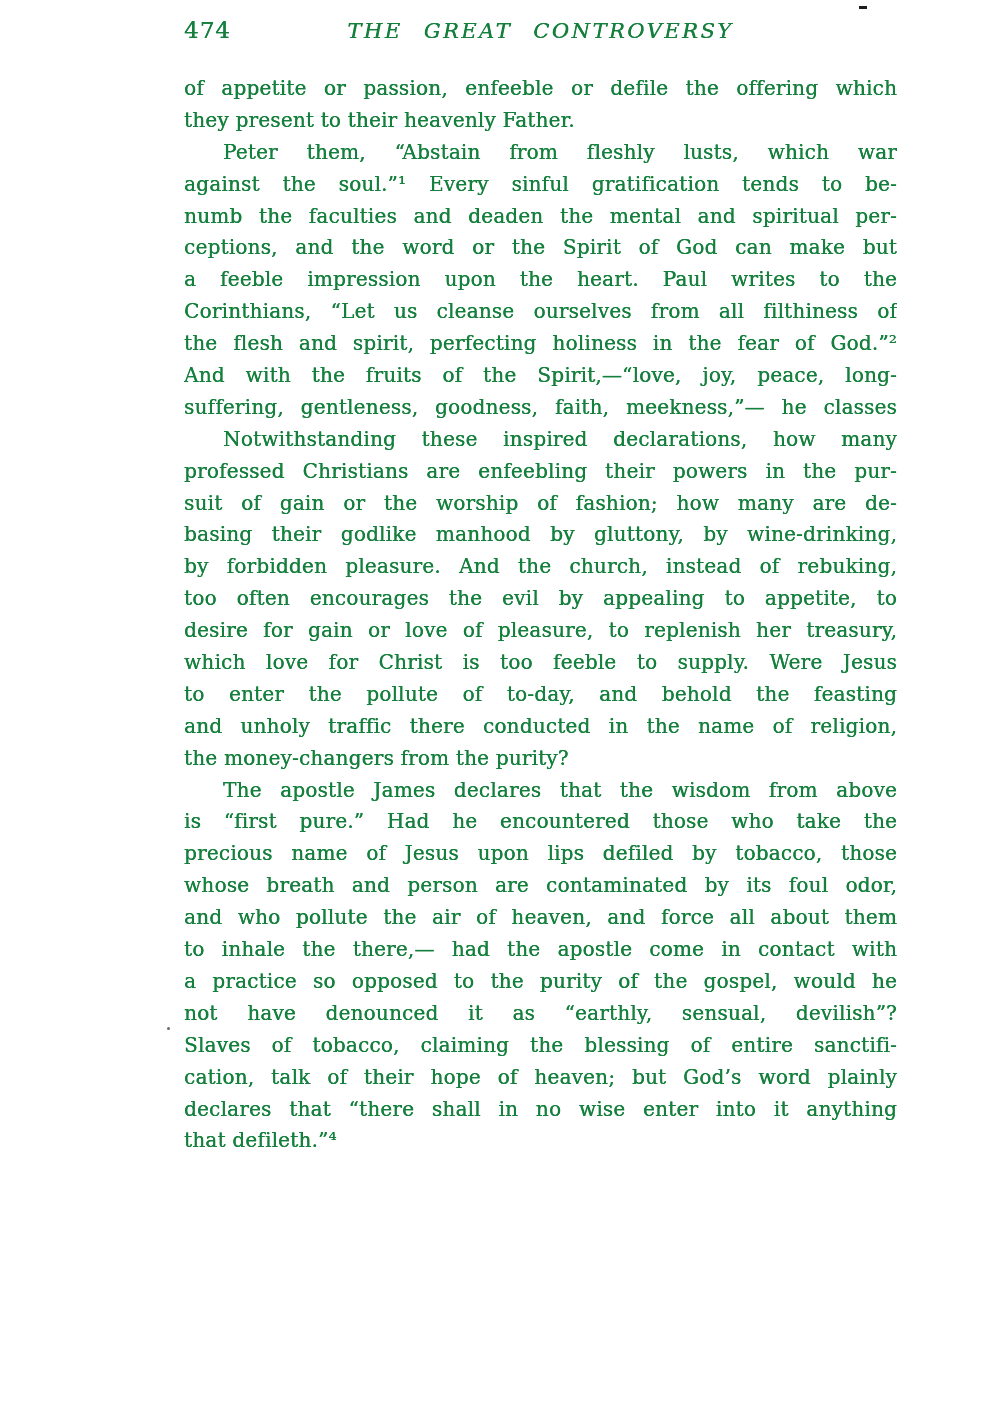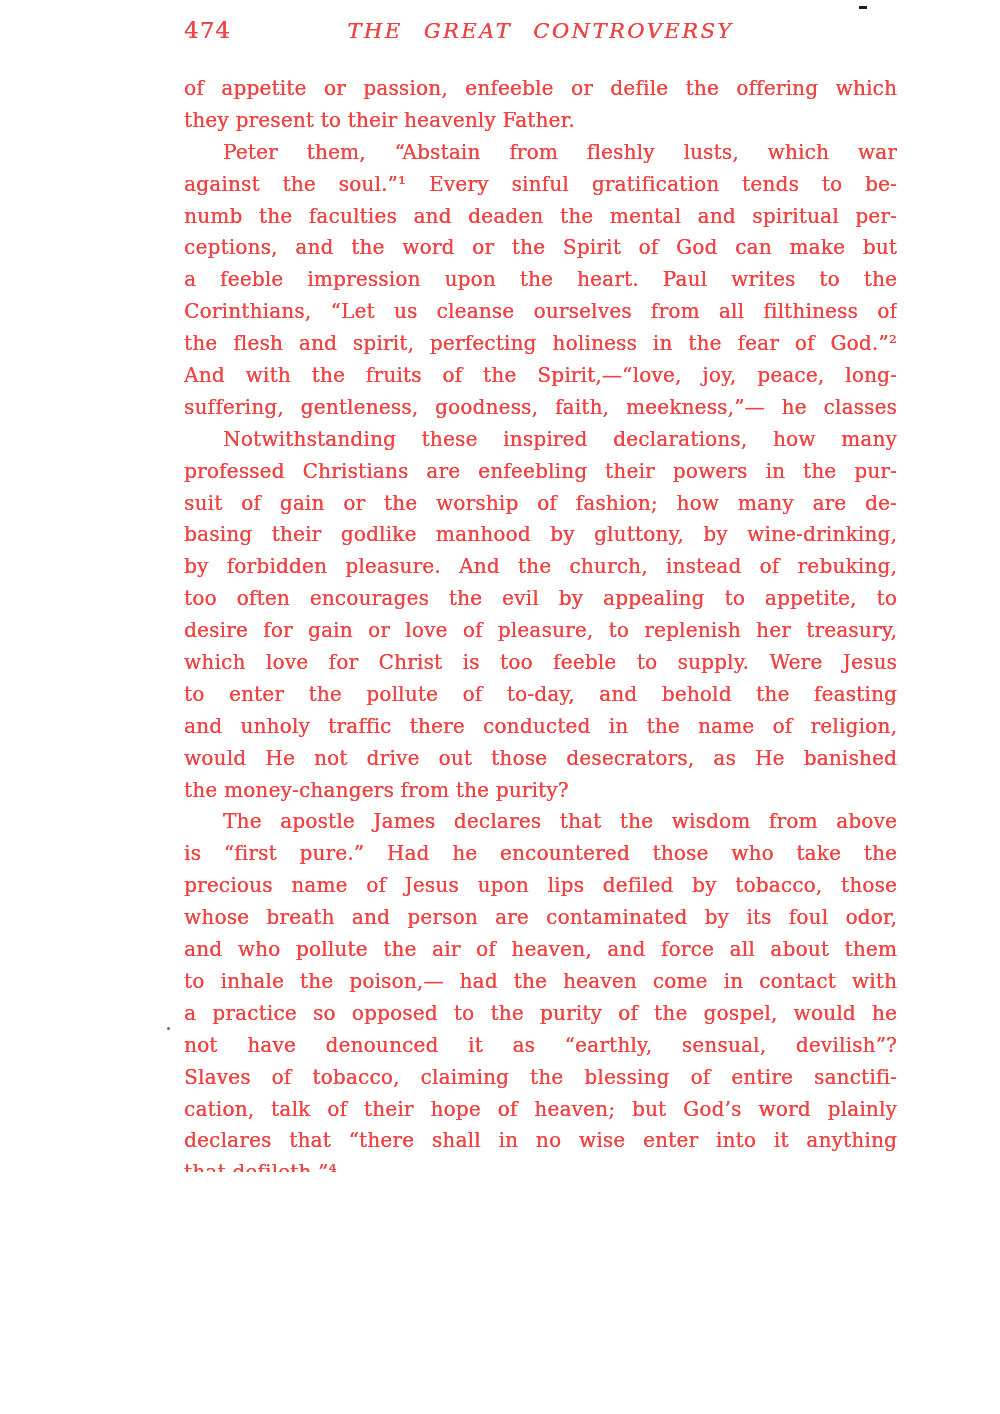--- a/index.html
+++ b/index.html
@@ -1,21 +1,21 @@
 <!DOCTYPE html>
 <html><head>
 <meta charset="utf-8">
 <style>
   html, body { margin: 0; padding: 0; background: #fff; }
   .page {
     position: relative;
     width: 1000px;
     height: 1172px;
     background: #ffffff;
-    color: #ef4444;
+    color: #15803d;
     font-family: "DejaVu Serif", serif;
     overflow: hidden;
   }
   .ink { text-shadow: 0.3px 0 0 currentColor; }
   .page-number {
     position: absolute;
     left: 184px;
     top: 17px;
     font-size: 23px;
     letter-spacing: 1px;
@@ -108,29 +108,28 @@
     <div class="line indent">Notwithstanding these inspired declarations, how many</div>
     <div class="line">professed Christians are enfeebling their powers in the pur-</div>
     <div class="line">suit of gain or the worship of fashion; how many are de-</div>
     <div class="line">basing their godlike manhood by gluttony, by wine-drinking,</div>
     <div class="line">by forbidden pleasure.  And the church, instead of rebuking,</div>
     <div class="line">too often encourages the evil by appealing to appetite, to</div>
     <div class="line">desire for gain or love of pleasure, to replenish her treasury,</div>
     <div class="line">which love for Christ is too feeble to supply.  Were Jesus</div>
     <div class="line">to enter the pollute of to-day, and behold the feasting</div>
     <div class="line">and unholy traffic there conducted in the name of religion,</div>
-    <div class="line">would He not drive out those desecrators, as He banished</div>
     <div class="line end">the money-changers from the purity?</div>
 
     <div class="line indent">The apostle James declares that the wisdom from above</div>
     <div class="line">is “first pure.”  Had he encountered those who take the</div>
     <div class="line">precious name of Jesus upon lips defiled by tobacco, those</div>
     <div class="line">whose breath and person are contaminated by its foul odor,</div>
     <div class="line">and who pollute the air of heaven, and force all about them</div>
-    <div class="line">to inhale the poison,— had the heaven come in contact with</div>
+    <div class="line">to inhale the there,— had the apostle come in contact with</div>
     <div class="line">a practice so opposed to the purity of the gospel, would he</div>
     <div class="line">not have denounced it as “earthly, sensual, devilish”?</div>
     <div class="line">Slaves of tobacco, claiming the blessing of entire sanctifi-</div>
     <div class="line">cation, talk of their hope of heaven; but God’s word plainly</div>
     <div class="line">declares that “there shall in no wise enter into it anything</div>
     <div class="line end">that defileth.”⁴</div>
   </div>
 
   <div class="footnotes ink">
     <span>¹ 1 Peter 2:11.</span>

